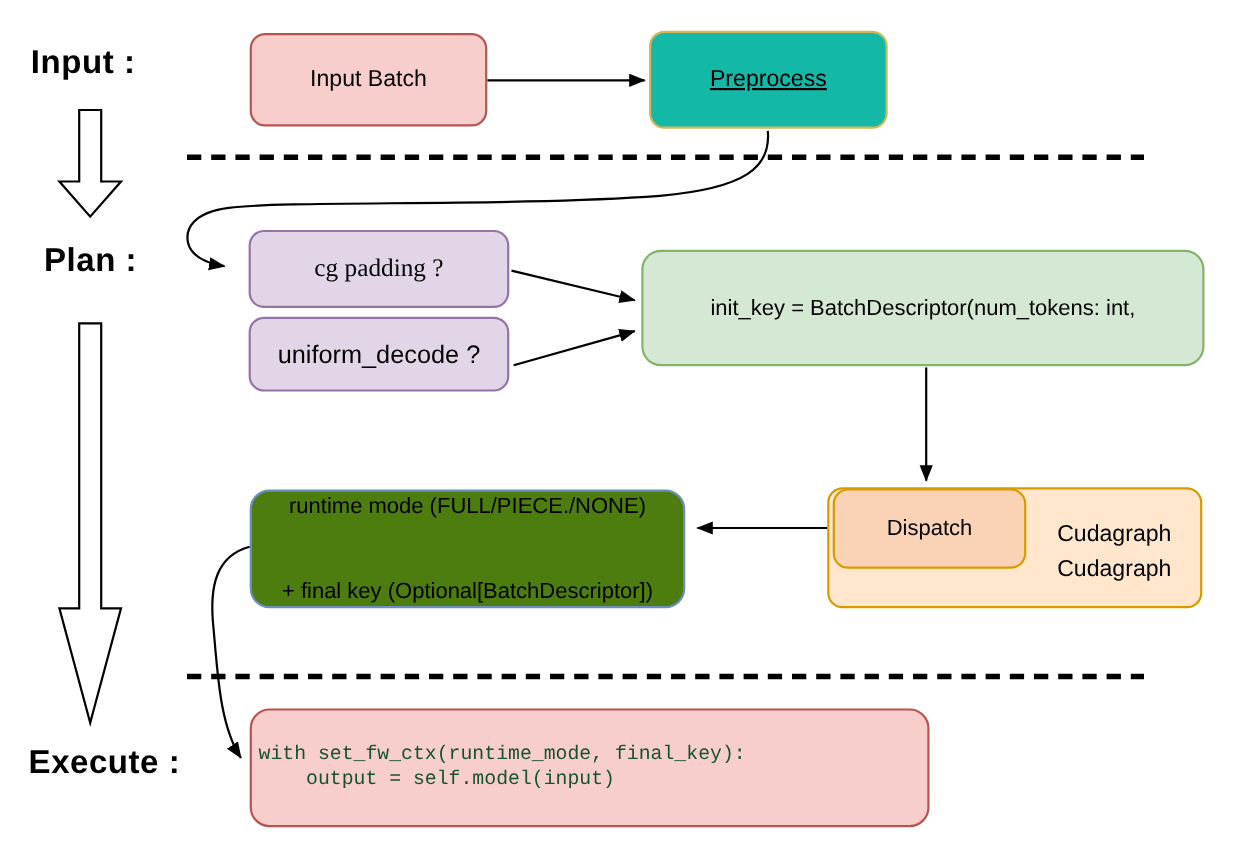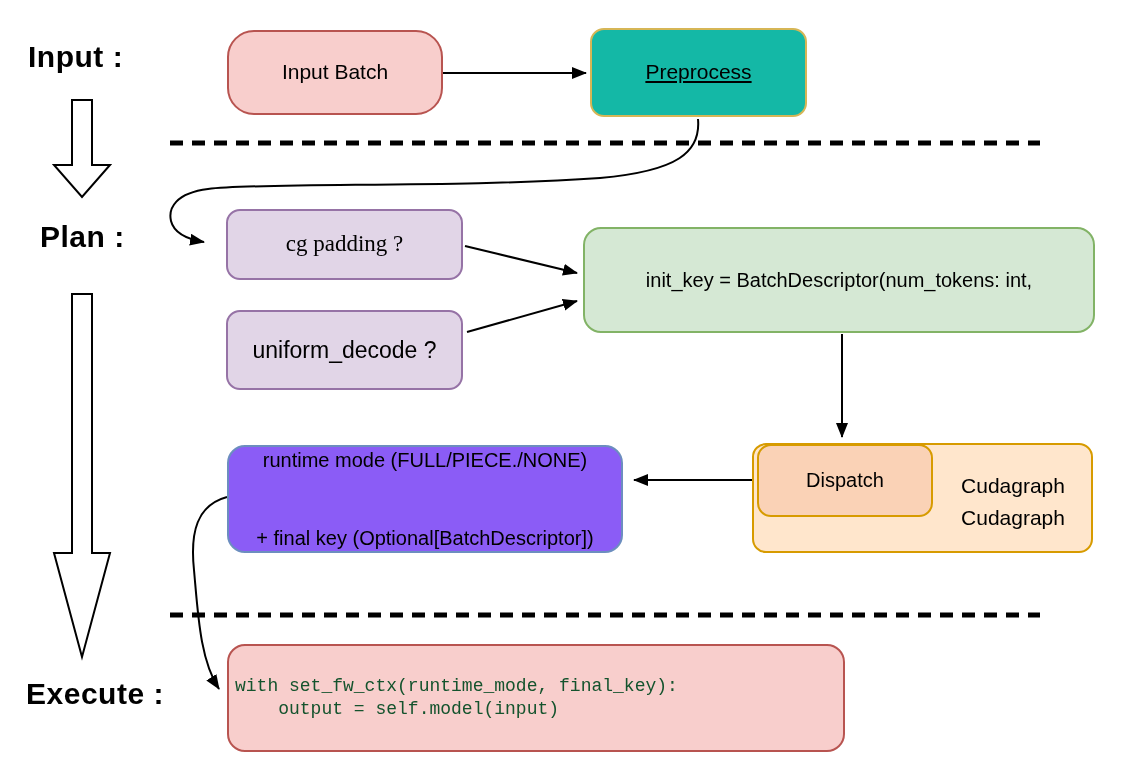--- a/index.html
+++ b/index.html
@@ -12,24 +12,24 @@
     position:absolute;font-weight:bold;font-size:30px;letter-spacing:0.5px;
     white-space:nowrap;color:#000000;
   }
   .node{
     position:absolute;display:flex;flex-direction:column;align-items:center;justify-content:center;
     border:2px solid #000;box-sizing:border-box;text-align:center;line-height:1.25;
   }
   .r14{border-radius:14px;}
   .r18{border-radius:18px;}
   .node .ln{display:block;}
-  #input-batch{left:227px;top:30px;width:216px;height:85px;font-size:21px;border-radius:27px;}
+  #input-batch{left:227px;top:30px;width:216px;height:85px;font-size:21px;}
   #preprocess{left:590px;top:28px;width:217px;height:89px;font-size:21px;}
   #cg-padding{left:226px;top:209px;width:237px;height:71px;font-size:23px;font-family:Liberation Serif, serif;}
-  #uniform-decode{left:226px;top:310px;width:237px;height:80px;font-size:23px;}
+  #uniform-decode{left:226px;top:288px;width:237px;height:68px;font-size:23px;}
   #init-key{left:583px;top:227px;width:512px;height:106px;font-size:20px;line-height:31px;}
   #runtime-final{left:227px;top:445px;width:396px;height:108px;font-size:20px;line-height:30px;z-index:2;}
   #cudagraph-outer{left:752px;top:443px;width:341px;height:110px;z-index:1;}
   #dispatch{left:757px;top:444px;width:176px;height:73px;font-size:20px;z-index:3;}
   #cudagraph-label{
     position:absolute;left:933px;top:470px;width:160px;z-index:2;
     font-size:21px;line-height:32px;text-align:center;
   }
   #execute-code{
     left:227px;top:644px;width:618px;height:108px;z-index:2;
@@ -86,21 +86,21 @@
   </div>
 
   <div class="node r14" id="uniform-decode" style="background: rgb(225, 213, 231); border-color: rgb(150, 115, 166);">
     <span class="ln">uniform_decode ?</span>
   </div>
 
   <div class="node r18" id="init-key" style="background: rgb(213, 232, 212); border-color: rgb(130, 179, 102);">
     <span class="ln">init_key = BatchDescriptor(num_tokens: int,</span>
   </div>
 
-  <div class="node r18" id="runtime-final" style="background: #8b5cf6; border-color: rgb(108, 142, 191); gap: 48px;">
+  <div class="node r18" id="runtime-final" style="background: #4d7c0f; border-color: rgb(108, 142, 191); gap: 48px;">
     <span class="ln">runtime mode (FULL/PIECE./NONE)</span>
     <span class="ln">+ final key (Optional[BatchDescriptor])</span>
   </div>
 
   <div class="node r14" id="cudagraph-outer" style="background: rgb(255, 230, 204); border-color: rgb(215, 155, 0);"></div>
   <div id="cudagraph-label">Cudagraph Cudagraph</div>
 
   <div class="node r14" id="dispatch" style="background: rgb(250, 210, 182); border-color: rgb(215, 155, 0);">
     <span class="ln">Dispatch</span>
   </div>

